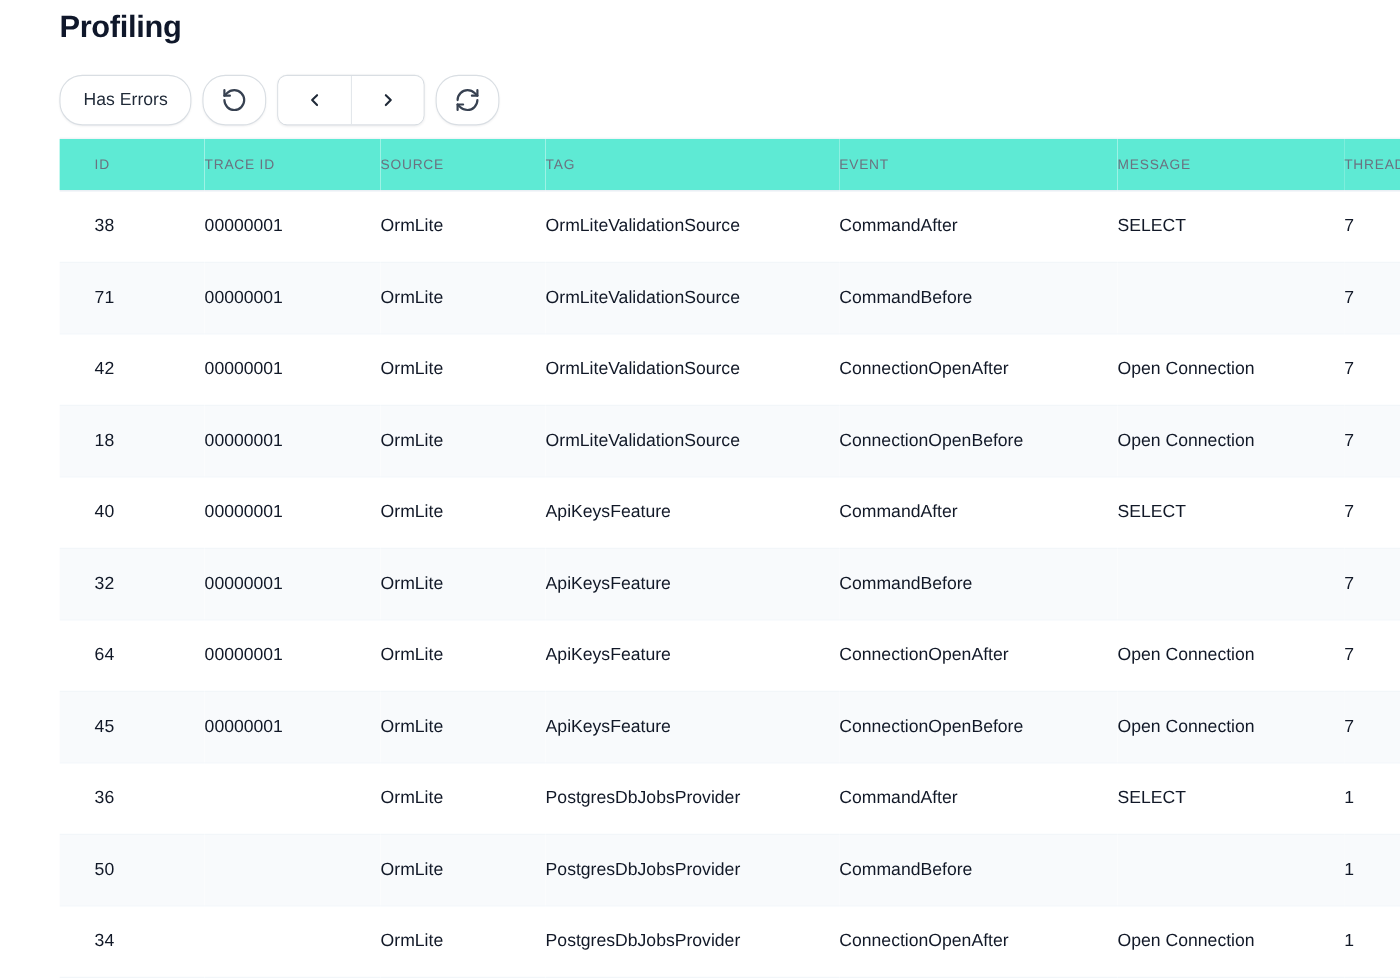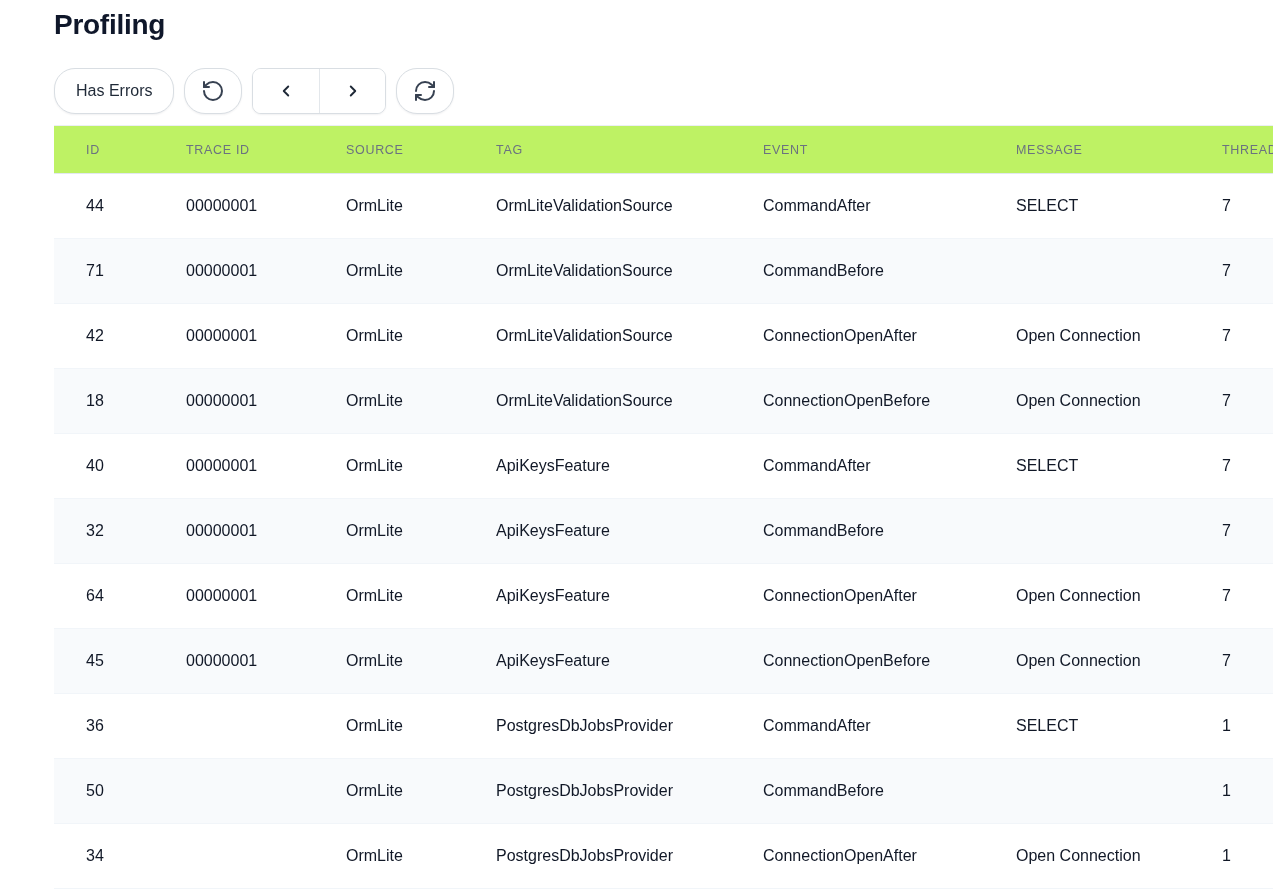--- a/index.html
+++ b/index.html
@@ -76,21 +76,21 @@
   .icon svg { display: block; }
 
   .table-wrap { width: 1255px; overflow: hidden; }
   table.profiling-table {
     border-collapse: collapse;
     table-layout: fixed;
     width: 1298px;
   }
   .profiling-table thead th {
     box-sizing: border-box;
-    background: #bef264;
+    background: #5eead4;
     height: 48px;
     padding: 0;
     text-align: left;
     vertical-align: middle;
     font-size: 12.5px;
     font-weight: 500;
     color: #6b7280;
     text-transform: uppercase;
     letter-spacing: 0.055em;
     border-top: 1px solid #eceff3;
@@ -181,21 +181,21 @@
             <th>TRACE ID</th>
             <th>SOURCE</th>
             <th>TAG</th>
             <th>EVENT</th>
             <th>MESSAGE</th>
             <th>THREAD</th>
           </tr>
       </thead>
       <tbody>
           <tr>
-            <td>44</td>
+            <td>38</td>
             <td>00000001</td>
             <td>OrmLite</td>
             <td>OrmLiteValidationSource</td>
             <td>CommandAfter</td>
             <td>SELECT</td>
             <td>7</td>
           </tr>
           <tr>
             <td>71</td>
             <td>00000001</td>

